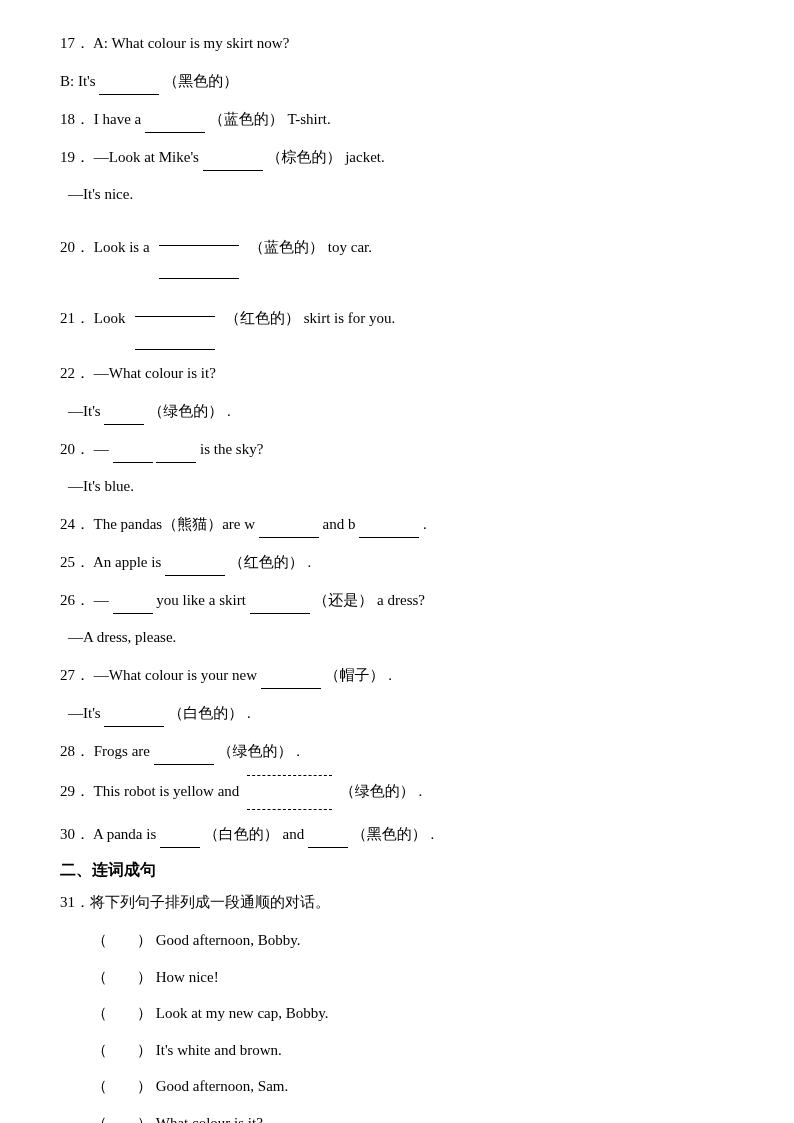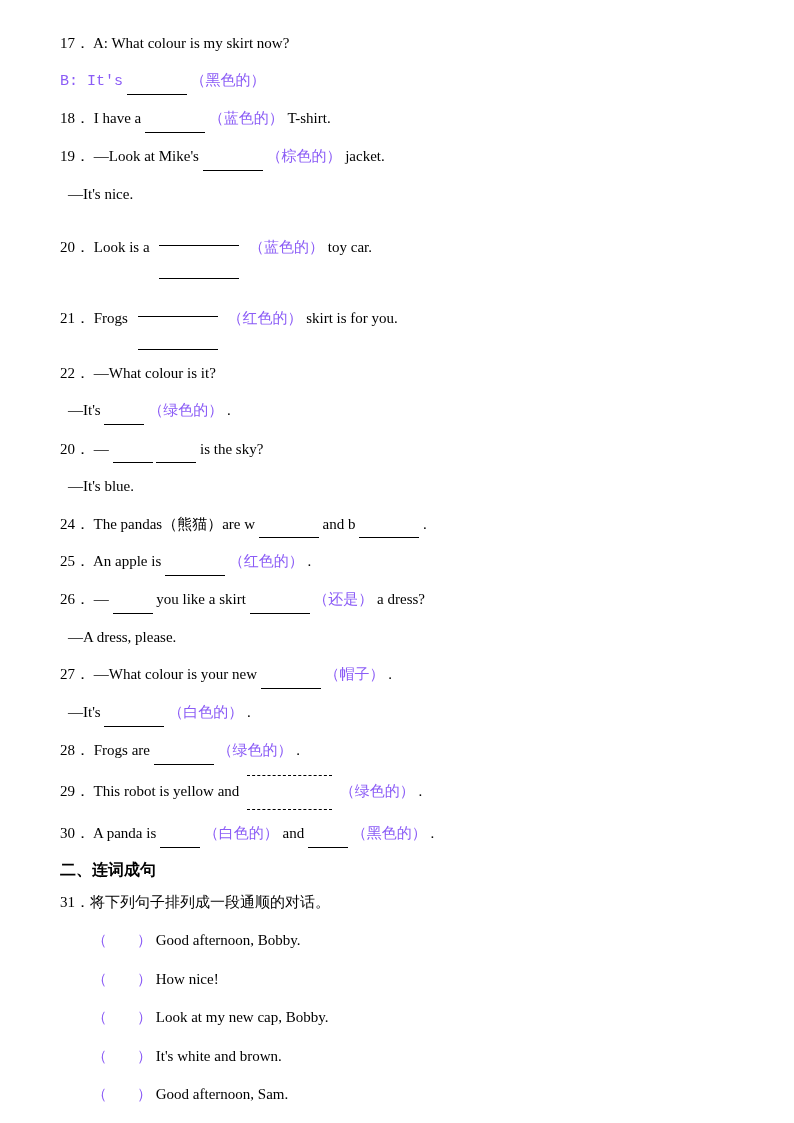--- a/index.html
+++ b/index.html
@@ -15,22 +15,21 @@
       font-size: 15px;
       color: #000000;
       padding: 30px 60px 40px 60px;
       position: relative;
     }
     .question-line {
       margin-bottom: 10px;
       line-height: 1.8;
     }
     .blue-text {
-      color: #8b5cf6;
-      font-family: Liberation Mono, monospace;
+      color: #000000;
     }
     .blank-underline {
       display: inline-block;
       border-bottom: 1px solid #000;
       min-width: 60px;
       vertical-align: bottom;
     }
     .blank-underline-short {
       display: inline-block;
       border-bottom: 1px solid #000;
@@ -93,21 +92,21 @@
   <span style="display:inline-block; vertical-align:middle; margin: 0 6px; min-width:80px;">
     <span style="display:block; border-bottom:1px solid #000; margin-bottom:5px;">&nbsp;</span>
     <span style="display:block; border-bottom:1px solid #000;">&nbsp;</span>
   </span>
   <span class="blue-text">（蓝色的）</span>
   <span> toy car.</span>
 </div>
 
 <div class="question-line">
   <span>21．</span>
-  <span>Frogs</span>
+  <span>Look</span>
   <span style="display:inline-block; vertical-align:middle; margin: 0 6px; min-width:80px;">
     <span style="display:block; border-bottom:1px solid #000; margin-bottom:5px;">&nbsp;</span>
     <span style="display:block; border-bottom:1px solid #000;">&nbsp;</span>
   </span>
   <span class="blue-text">（红色的）</span>
   <span> skirt is for you.</span>
 </div>
 
 <div class="question-line">
   <span>22．</span>

